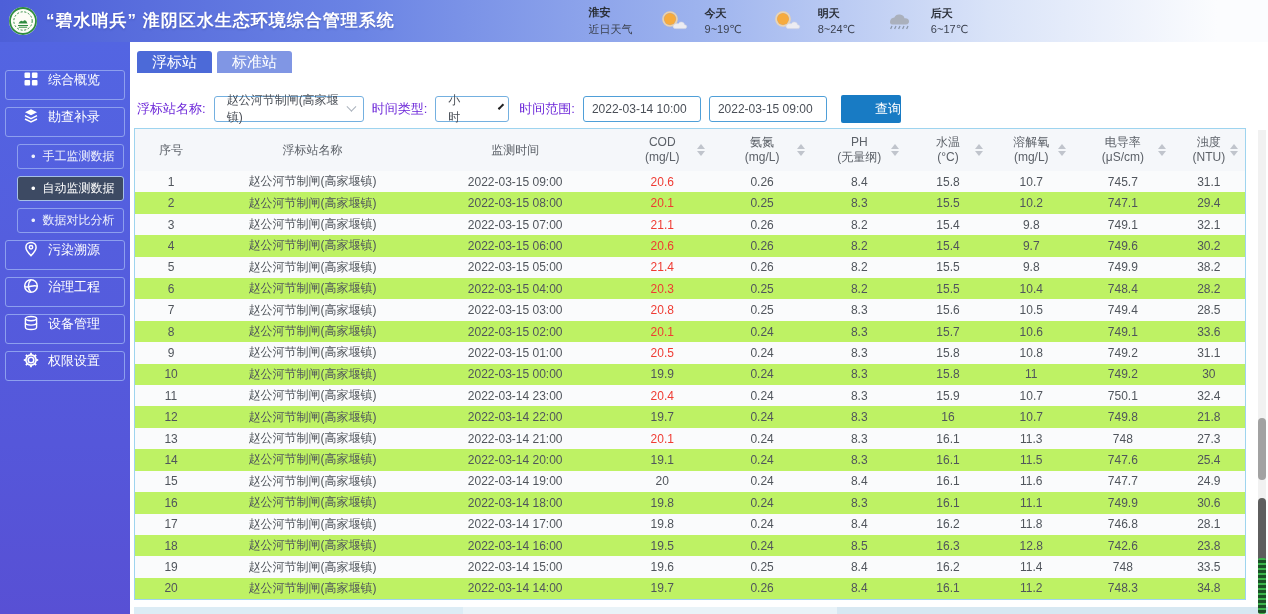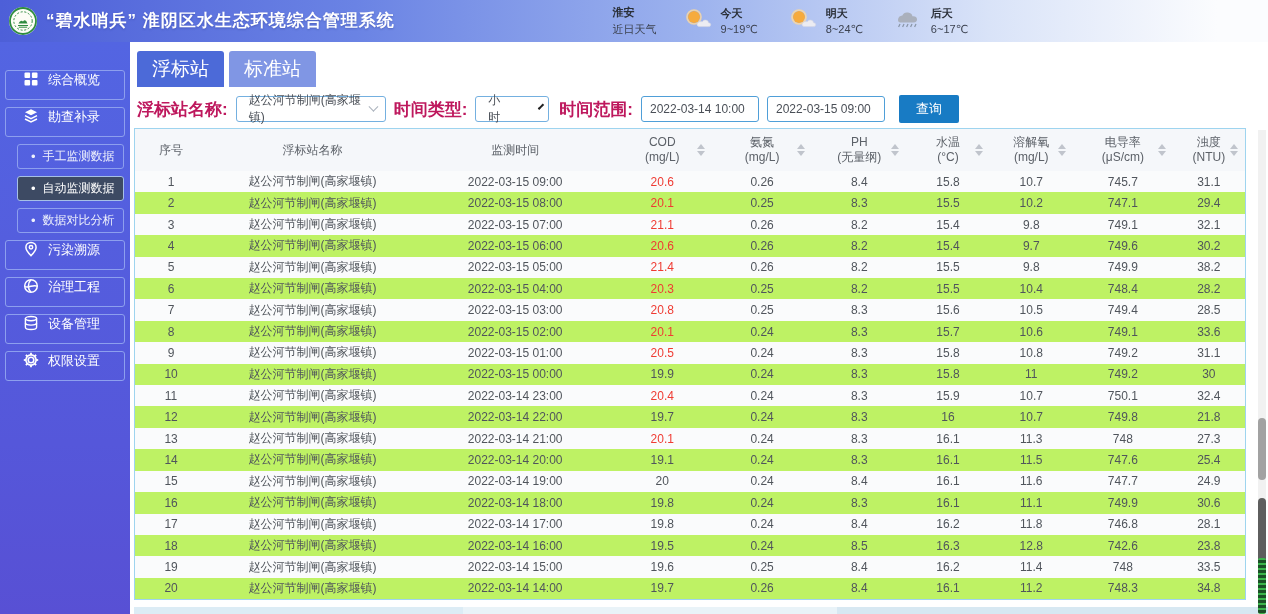--- a/index.html
+++ b/index.html
@@ -7,21 +7,21 @@
   .app { position:relative; width:1268px; height:614px; }
 
   
   .topbar { position:absolute; top:0; left:0; width:1268px; height:42px;
     background:linear-gradient(90deg,#4d5fd8 0%,#6a83e4 28%,#9db3ee 55%,#d9e3f8 78%,#fbfcfe 96%); z-index:5; }
   .logo { position:absolute; left:8px; top:6px; width:30px; height:30px; }
   .app-title { position:absolute; left:46px; top:0; height:42px; line-height:42px; color:#fff; font-size:17px; font-weight:bold; letter-spacing:1px; text-shadow:0 1px 2px rgba(30,40,120,.35); }
   .weather { position:absolute; right:300px; top:5px; display:flex; align-items:center; gap:26px; }
   .w-city .l1 { font-size:11px; font-weight:bold; color:#2a2f38; }
   .w-city .l2 { font-size:11px; color:#3c4250; margin-top:2px; }
-  .w-day { display:flex; align-items:center; gap:8px; }
+  .w-day { display:flex; align-items:flex-end; gap:16px; }
   .w-txt .w-label { font-size:11px; font-weight:bold; color:#2a2f38; }
   .w-txt .w-temp { font-size:11px; color:#3c4250; margin-top:2px; }
   .user { position:absolute; right:18px; top:4px; display:flex; align-items:center; gap:8px; cursor:pointer; }
   .user .uname { font-size:15px; color:#15181f; }
   .user .ucaret { width:0; height:0; border-left:4px solid transparent; border-right:4px solid transparent; border-top:5px solid #333; margin-top:2px; }
 
   
   .sidebar { position:absolute; left:0; top:42px; width:130px; height:572px;
     background:linear-gradient(180deg,#5365e2 0%,#5557da 70%,#5850d4 100%); padding-top:28px; z-index:4; }
   .side-item { margin:0 5px 7px 5px; height:30px; border:1px solid #8d9fee; border-radius:3px;
@@ -29,37 +29,37 @@
   .side-item.active { background:#1c59e3; border-color:#4b80f2; }
   .side-item .sicon { width:16px; height:16px; flex:none; display:flex; }
   .sub-item { margin:0 6px 7px 17px; height:25px; border:1px solid #8d9fee; border-radius:3px;
     display:flex; align-items:center; gap:7px; padding-left:13px; color:#eef1fc; font-size:12px; cursor:pointer; }
   .sub-item.active { background:#3d4a63; border-color:#a6c0e6; color:#fff; }
   .sub-item .dot { font-size:13px; line-height:1; }
 
   
   .main { position:absolute; left:130px; top:42px; width:1138px; height:572px; background:#fff; }
   .tabs { position:absolute; left:7px; top:9px; display:flex; gap:5px; }
-  .tab { height:36px; padding:0 15px; border:none; border-radius:3px 3px 0 0; color:#fff; font-size:19px;
+  .tab { height:22px; padding:0 15px; border:none; border-radius:3px 3px 0 0; color:#fff; font-size:15px;
     font-family:inherit; cursor:pointer; background:#8096e4; }
   .tab.active { background:#4c6ad8; }
 
   .filterbar { position:absolute; left:7px; top:53px; height:28px; display:flex; align-items:center; gap:8px; }
-  .flabel { font-size:17px; color:#be185d;font-weight:bold; }
+  .flabel { font-size:13px; color:#6d28d9; }
   .select { height:26px; border:1px solid #74b0e0; border-radius:3px; background:#fff; display:flex;
     align-items:center; justify-content:space-between; padding:0 8px 0 12px; font-size:12px; color:#4a4f57; cursor:pointer; }
   .select.station { width:150px; }
   .select.ttype { width:74px; margin-right:2px;gap:40px; }
   .chev { width:7px; height:7px; border-right:1.5px solid #aab2bd; border-bottom:1.5px solid #aab2bd;
     transform:rotate(45deg) translate(-2px,-2px); }
   .chev.dark { border-color:#222; border-width:2px; }
   .tinput { width:118px; height:26px; border:1px solid #4f9fd8; border-radius:3px; font-size:12px; color:#4a4f57;
     padding:0 8px; font-family:inherit; outline:none; }
   .query-btn { width:60px; height:28px; margin-left:6px; background:#187bc4; color:#fff; border:none;
-    border-radius:2px; font-size:13px; font-family:inherit; cursor:pointer; }
+    border-radius:2px; font-size:13px; font-family:inherit; cursor:pointer;text-align:right; }
 
   
   .table-wrap { position:absolute; left:4px; top:86px; right:22px; bottom:14px; border:1px solid #9ed4ef; background:#bef264; display:flex; flex-direction:column;justify-content:center; }
   .thead { height:42px; background:#f5f7fa; display:flex; flex:none; }
   .hcell { position:relative; display:flex; flex-direction:column; align-items:center; justify-content:center;
     font-size:12px; color:#5c6168; line-height:15px; }
   .hcell .sorter { position:absolute; right:7px; top:50%; transform:translateY(-50%); display:flex; flex-direction:column; gap:2px; }
   .sorter .up { width:0; height:0; border-left:4px solid transparent; border-right:4px solid transparent; border-bottom:5px solid #c0c4cc; }
   .sorter .down { width:0; height:0; border-left:4px solid transparent; border-right:4px solid transparent; border-top:5px solid #c0c4cc; }
   .tbody { flex:1; display:flex; flex-direction:column; }

